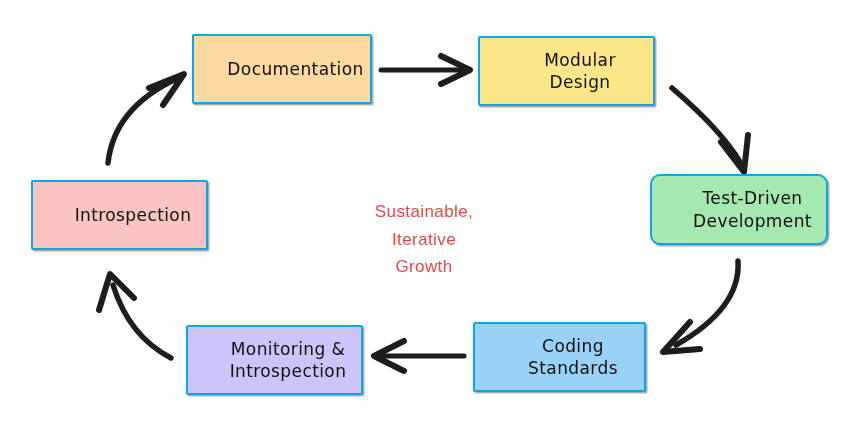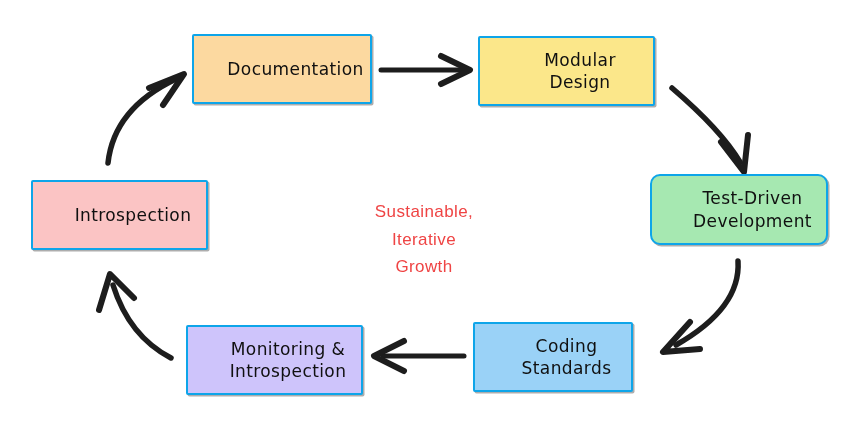--- a/index.html
+++ b/index.html
@@ -42,21 +42,21 @@
     padding-left: 27px;
   }
   .node .node-label {
     display: block;
     white-space: pre-line;
     padding: 0 6px;
   }
   #node-documentation { left: 192px; top: 34px;  width: 180px; height: 70px; background: #fcd9a0; }
   #node-modular       { left: 478px; top: 36px;  width: 177px; height: 70px; background: #fbe78a; }
   #node-tdd           { left: 650px; top: 174px; width: 178px; height: 71px; background: #a6e8b1; }
-  #node-coding        { left: 473px; top: 322px; width: 160px; height: 70px; background: #9ad2f7; }
+  #node-coding        { left: 473px; top: 322px; width: 173px; height: 70px; background: #9ad2f7; }
   #node-monitoring    { left: 186px; top: 325px; width: 177px; height: 70px; background: #cec4fb; justify-content: center; }
   #node-specification { left: 31px;  top: 180px; width: 177px; height: 70px; background: #fbc4c4; }
 
   #center-caption {
     position: absolute;
     left: 316px;
     top: 168px;
     width: 216px;
     text-align: center;
     font-family: Liberation Sans, sans-serif;

